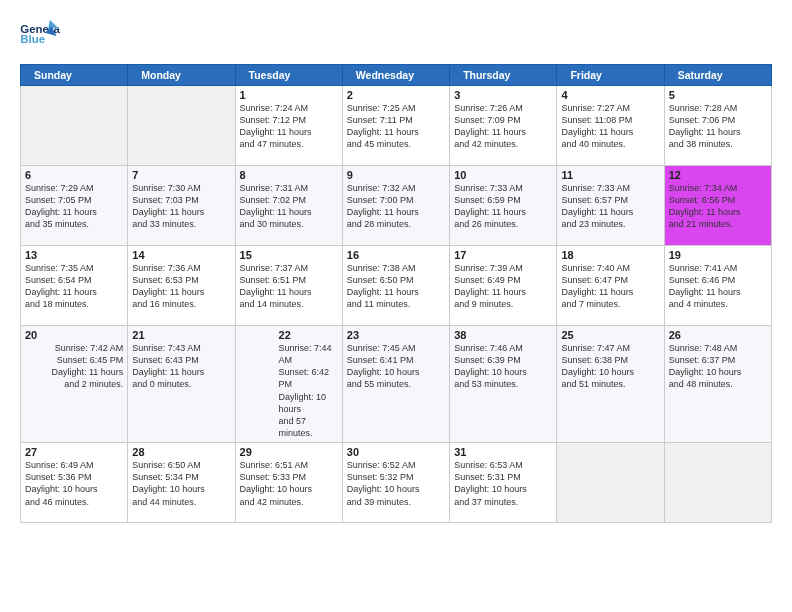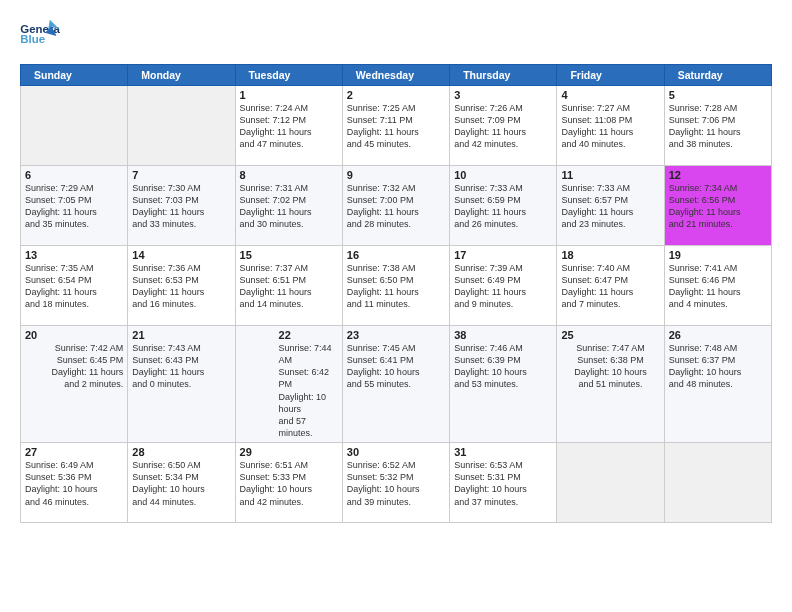--- a/index.html
+++ b/index.html
@@ -290,21 +290,21 @@
           </td>
           <td style="background: rgb(245, 247, 250);">
             <span class="day-num">38</span>
             <div class="day-info" style="white-space: pre-line;">Sunrise: 7:46 AM
 Sunset: 6:39 PM
 Daylight: 10 hours
 and 53 minutes.</div>
           </td>
           <td style="background: rgb(245, 247, 250);">
             <span class="day-num">25</span>
-            <div class="day-info" style="white-space: pre-line; text-align: center;">Sunrise: 7:47 AM
+            <div class="day-info" style="white-space: pre-line;">Sunrise: 7:47 AM
 Sunset: 6:38 PM
 Daylight: 10 hours
 and 51 minutes.</div>
           </td>
           <td style="background: rgb(245, 247, 250); margin-left: 19px;">
             <span class="day-num">26</span>
             <div class="day-info" style="white-space: pre-line;">Sunrise: 7:48 AM
 Sunset: 6:37 PM
 Daylight: 10 hours
 and 48 minutes.</div>

